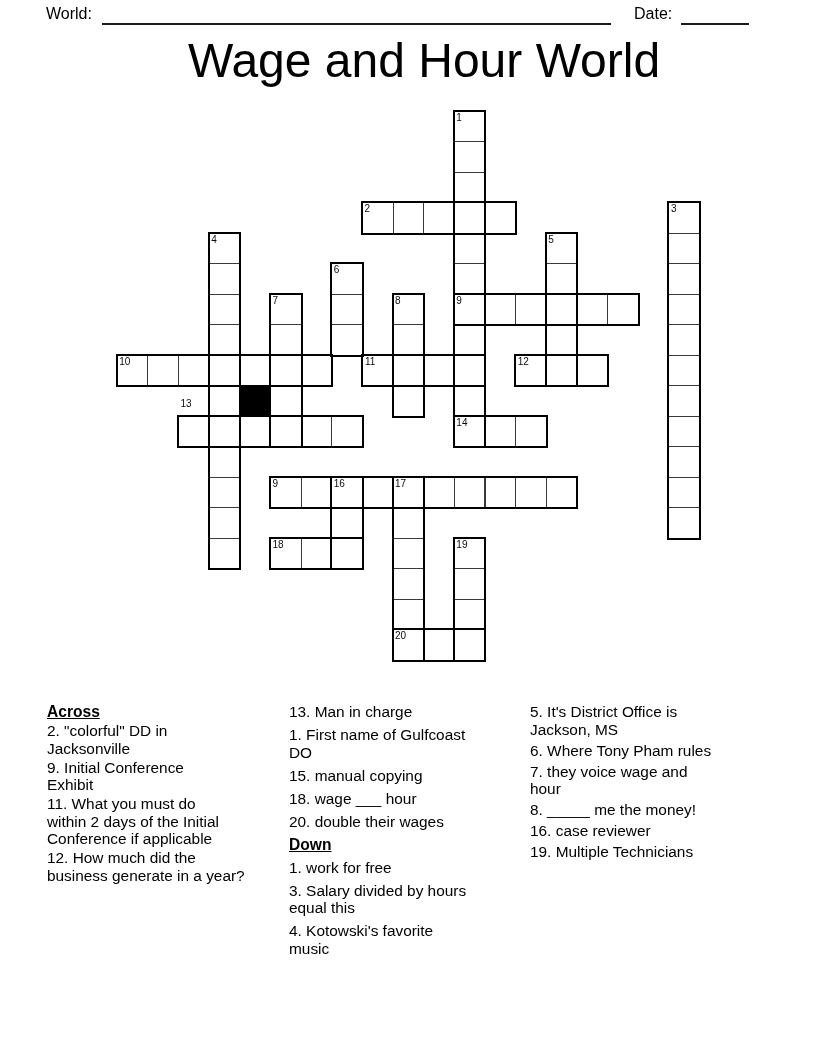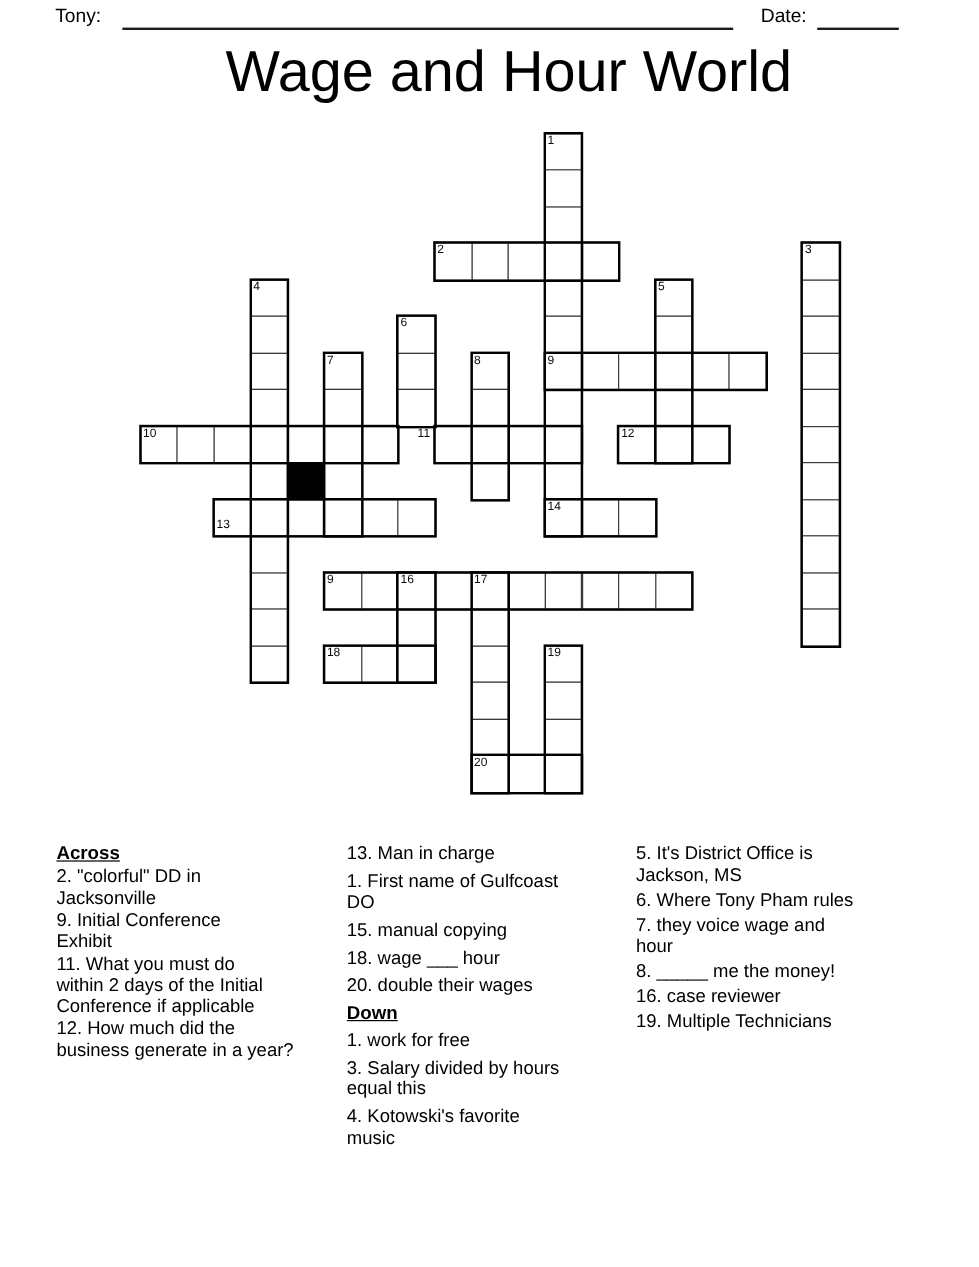--- a/index.html
+++ b/index.html
@@ -35,21 +35,21 @@
   #cluecol0 p{margin:0 0 1.5px 0;}
   #cluecol1 p{margin:0 0 5.5px 0;}
   #cluecol2 p{margin:0 0 3.5px 0;}
   .clue-num{font-weight:normal;}
 </style>
 </head>
 <body>
 
 <div id="page">
 
-  <span id="name-label" class="hdr-label">Tony:</span>
+  <span id="name-label" class="hdr-label">World:</span>
   <div id="name-line" class="blank-line"></div>
 
   <span id="date-label" class="hdr-label">Date:</span>
   <div id="date-line" class="blank-line"></div>
 
   <h1 id="puzzle-title">Wage and Hour World</h1>
 
   <div id="grid">
       <div class="cell" style="left: 453.85px; top: 110.7px; width: 31.65px; height: 31.5px;"></div>
       <div class="cell" style="left: 453.85px; top: 141.2px; width: 31.65px; height: 31.5px;"></div>
@@ -172,23 +172,23 @@
       <span class="cellnum" style="left: 456.35px; top: 112.7px;">1</span>
       <span class="cellnum" style="left: 364.4px; top: 204.2px;">2</span>
       <span class="cellnum" style="left: 670.9px; top: 204.2px;">3</span>
       <span class="cellnum" style="left: 211.15px; top: 234.7px;">4</span>
       <span class="cellnum" style="left: 548.3px; top: 234.7px;">5</span>
       <span class="cellnum" style="left: 333.75px; top: 265.2px;">6</span>
       <span class="cellnum" style="left: 272.45px; top: 295.7px;">7</span>
       <span class="cellnum" style="left: 395.05px; top: 295.7px;">8</span>
       <span class="cellnum" style="left: 456.35px; top: 295.7px;">9</span>
       <span class="cellnum" style="left: 119.2px; top: 356.7px;">10</span>
-      <span class="cellnum" style="left: 348px; top: 356.7px;">11</span>
+      <span class="cellnum" style="left: 365px; top: 356.7px;">11</span>
       <span class="cellnum" style="left: 517.65px; top: 356.7px;">12</span>
-      <span class="cellnum" style="left: 180.5px; top: 433px;">13</span>
+      <span class="cellnum" style="left: 180.5px; top: 399px;">13</span>
       <span class="cellnum" style="left: 456.35px; top: 417.7px;">14</span>
       <span class="cellnum" style="left: 272.45px; top: 478.7px;">9</span>
       <span class="cellnum" style="left: 333.75px; top: 478.7px;">16</span>
       <span class="cellnum" style="left: 395.05px; top: 478.7px;">17</span>
       <span class="cellnum" style="left: 272.45px; top: 539.7px;">18</span>
       <span class="cellnum" style="left: 456.35px; top: 539.7px;">19</span>
       <span class="cellnum" style="left: 395.05px; top: 631.2px;">20</span>
     </div>
 
   <div id="clues">

